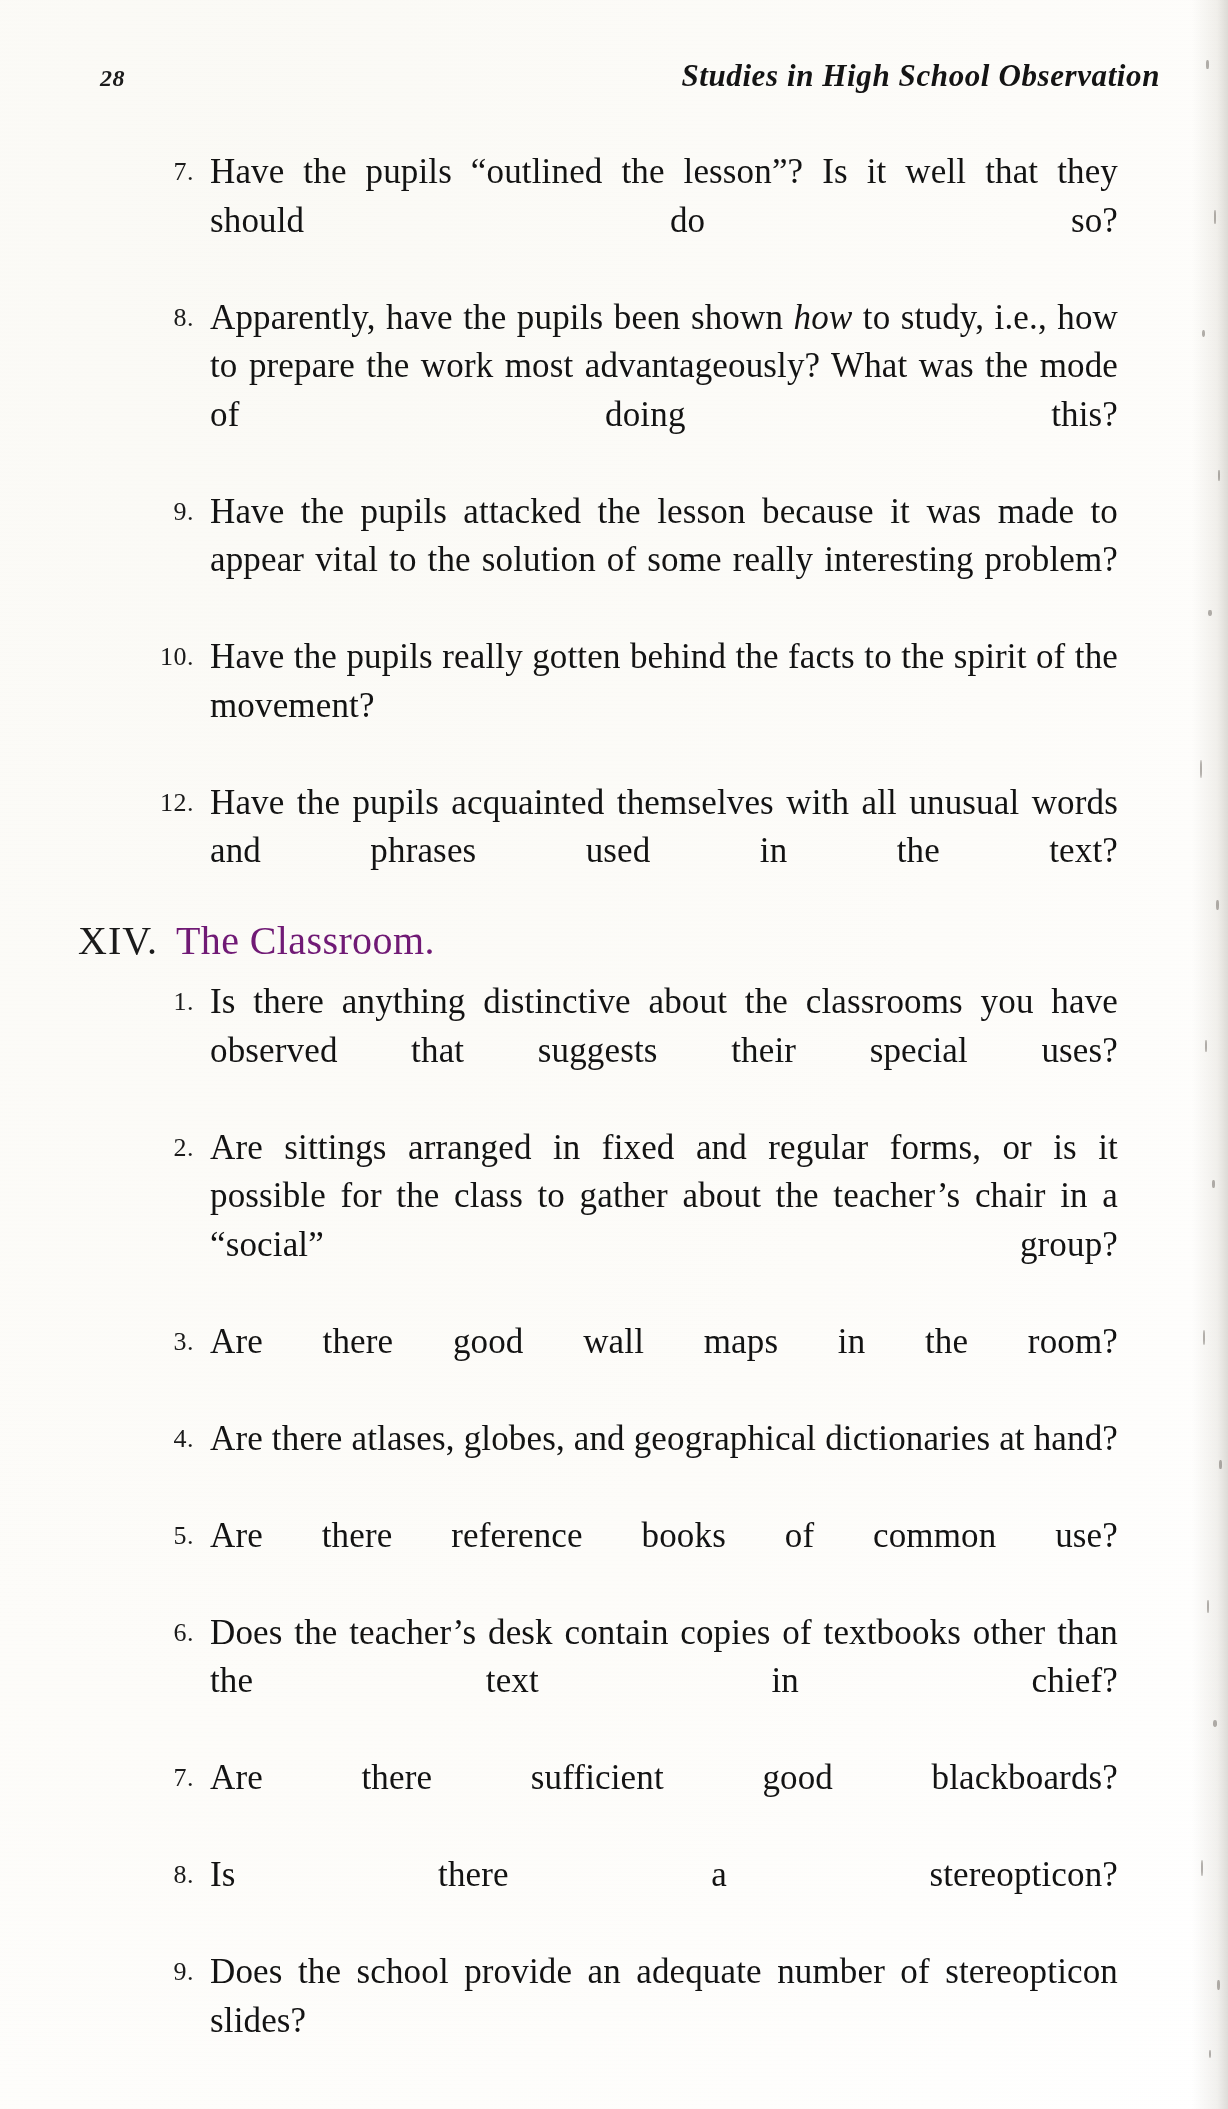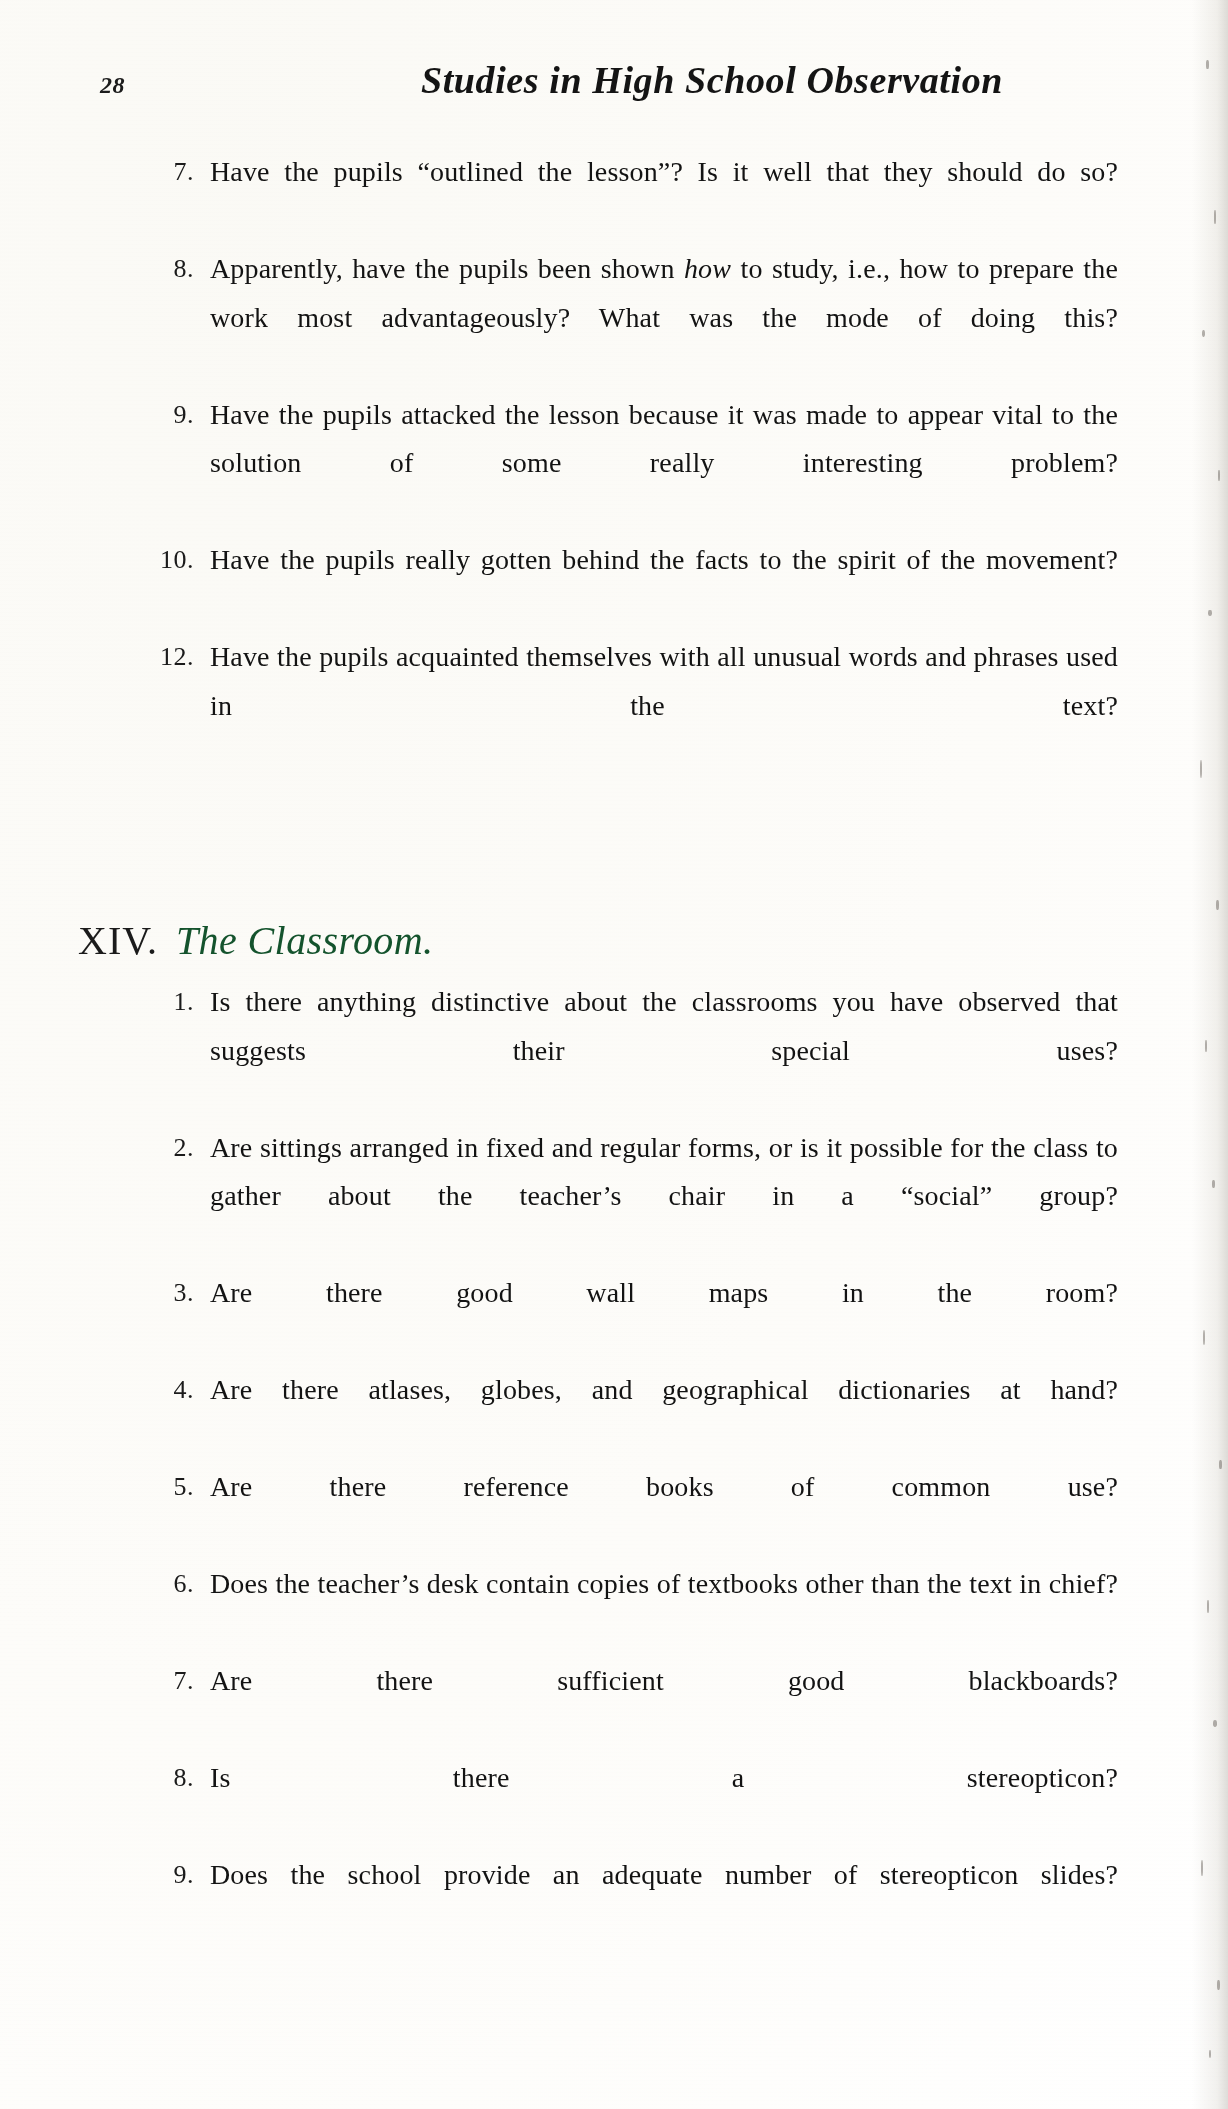--- a/index.html
+++ b/index.html
@@ -71,24 +71,24 @@
     font-weight: bold;
     font-size: 24px;
     letter-spacing: 0.5px;
     color: #1c1c1c;
     width: 120px;
   }
   .head-title {
     font-family: "Liberation Serif", serif;
     font-style: italic;
     font-weight: bold;
-    font-size: 38px;
+    font-size: 31px;
     letter-spacing: 0.6px;
     color: #141414;
-    text-align: center;
+    text-align: right;
     flex: 1;
     margin-left: 44px;
     white-space: nowrap;
   }
 
   
   .block {
     position: absolute;
     left: 118px;
     width: 1000px;
@@ -106,21 +106,21 @@
     text-align: right;
     padding-right: 16px;
     font-size: 26px;
     line-height: 48.5px;
     font-family: "Liberation Serif", serif;
     color: #1b1b1b;
     letter-spacing: 0.5px;
   }
   .body {
     flex: 1;
-    font-size: 28px;
+    font-size: 35px;
     line-height: 48.5px;
     font-family: "Liberation Serif", serif;
     color: #131313;
     text-align: justify;
     text-justify: inter-word;
     letter-spacing: 0.15px;
     -webkit-hyphens: none;
     hyphens: none;
   }
   .body i { font-style: italic; }
@@ -143,23 +143,22 @@
     line-height: 46px;
   }
   .sec-num {
     font-family: "Liberation Serif", serif;
     font-weight: normal;
     letter-spacing: 1px;
     color: #1b1b1b;
   }
   .sec-title {
     font-family: "Liberation Serif", serif;
-    font-style: italic;
     margin-left: 18px;
-    color: #14532d;
+    color: #701a75;
     letter-spacing: 0.4px;
   }
 
   #list-two { top: 978px; }
 </style>
 </head>
 <body>
 
 <div class="page"></div>
 

